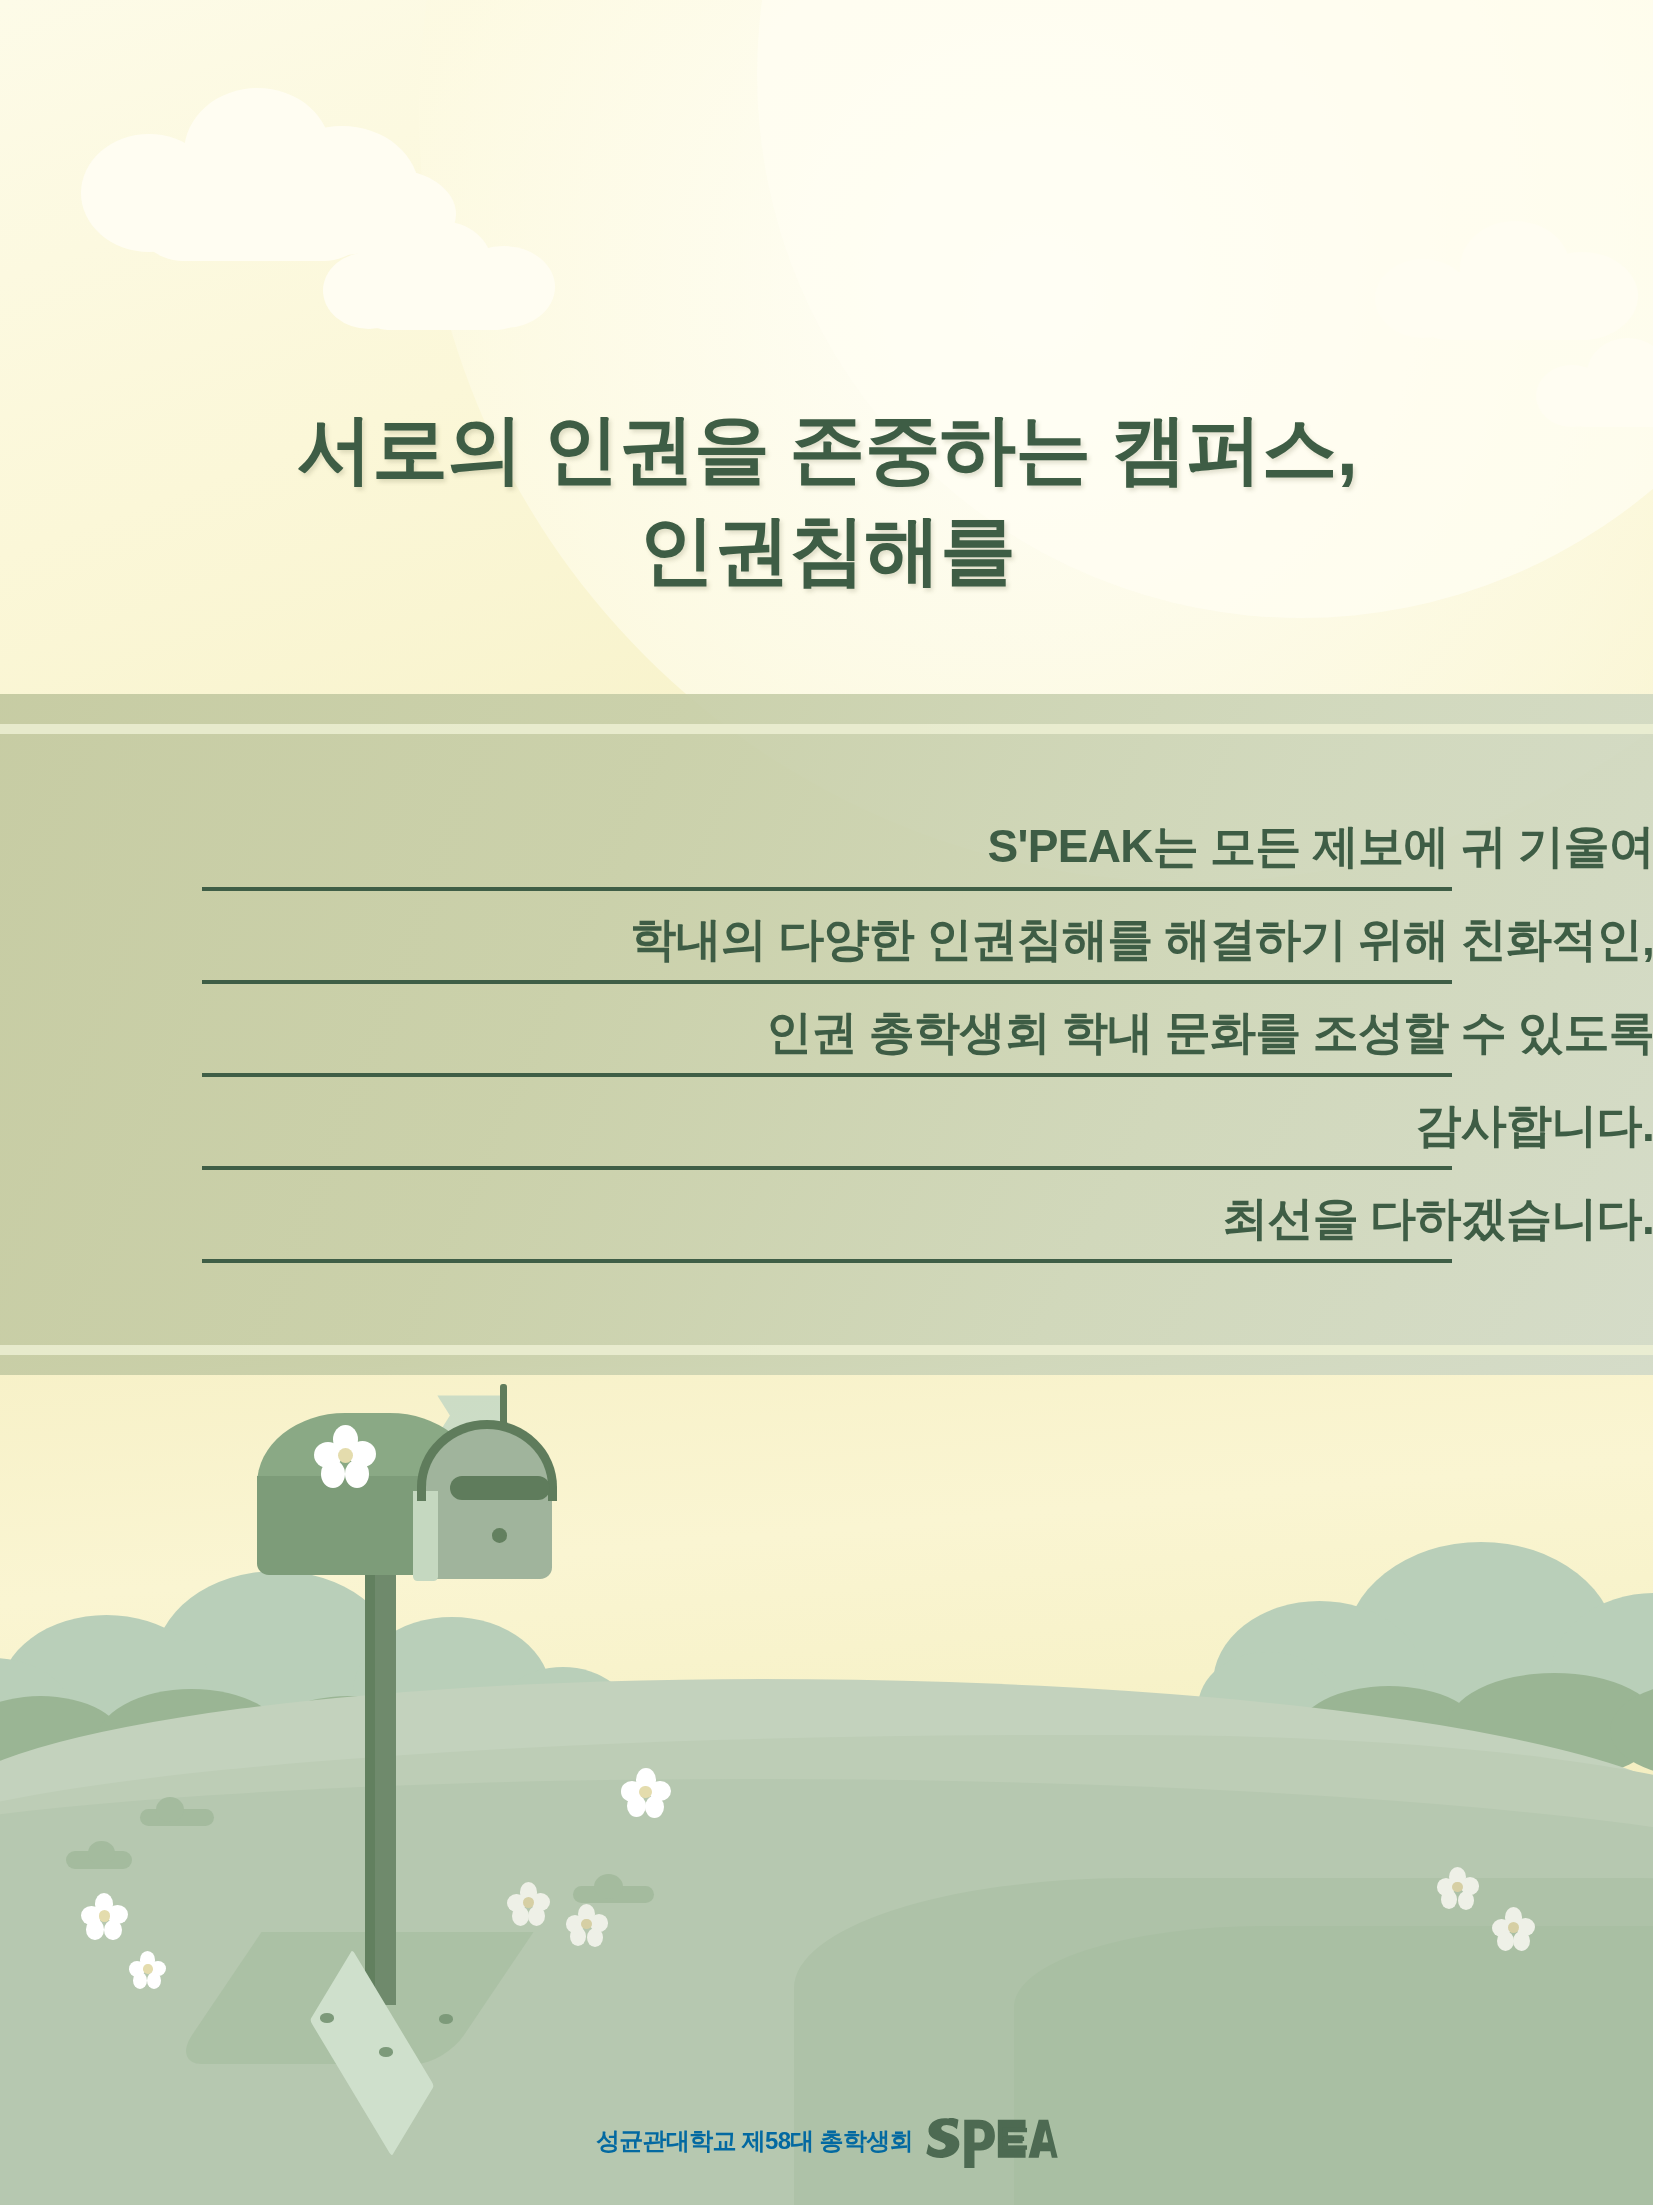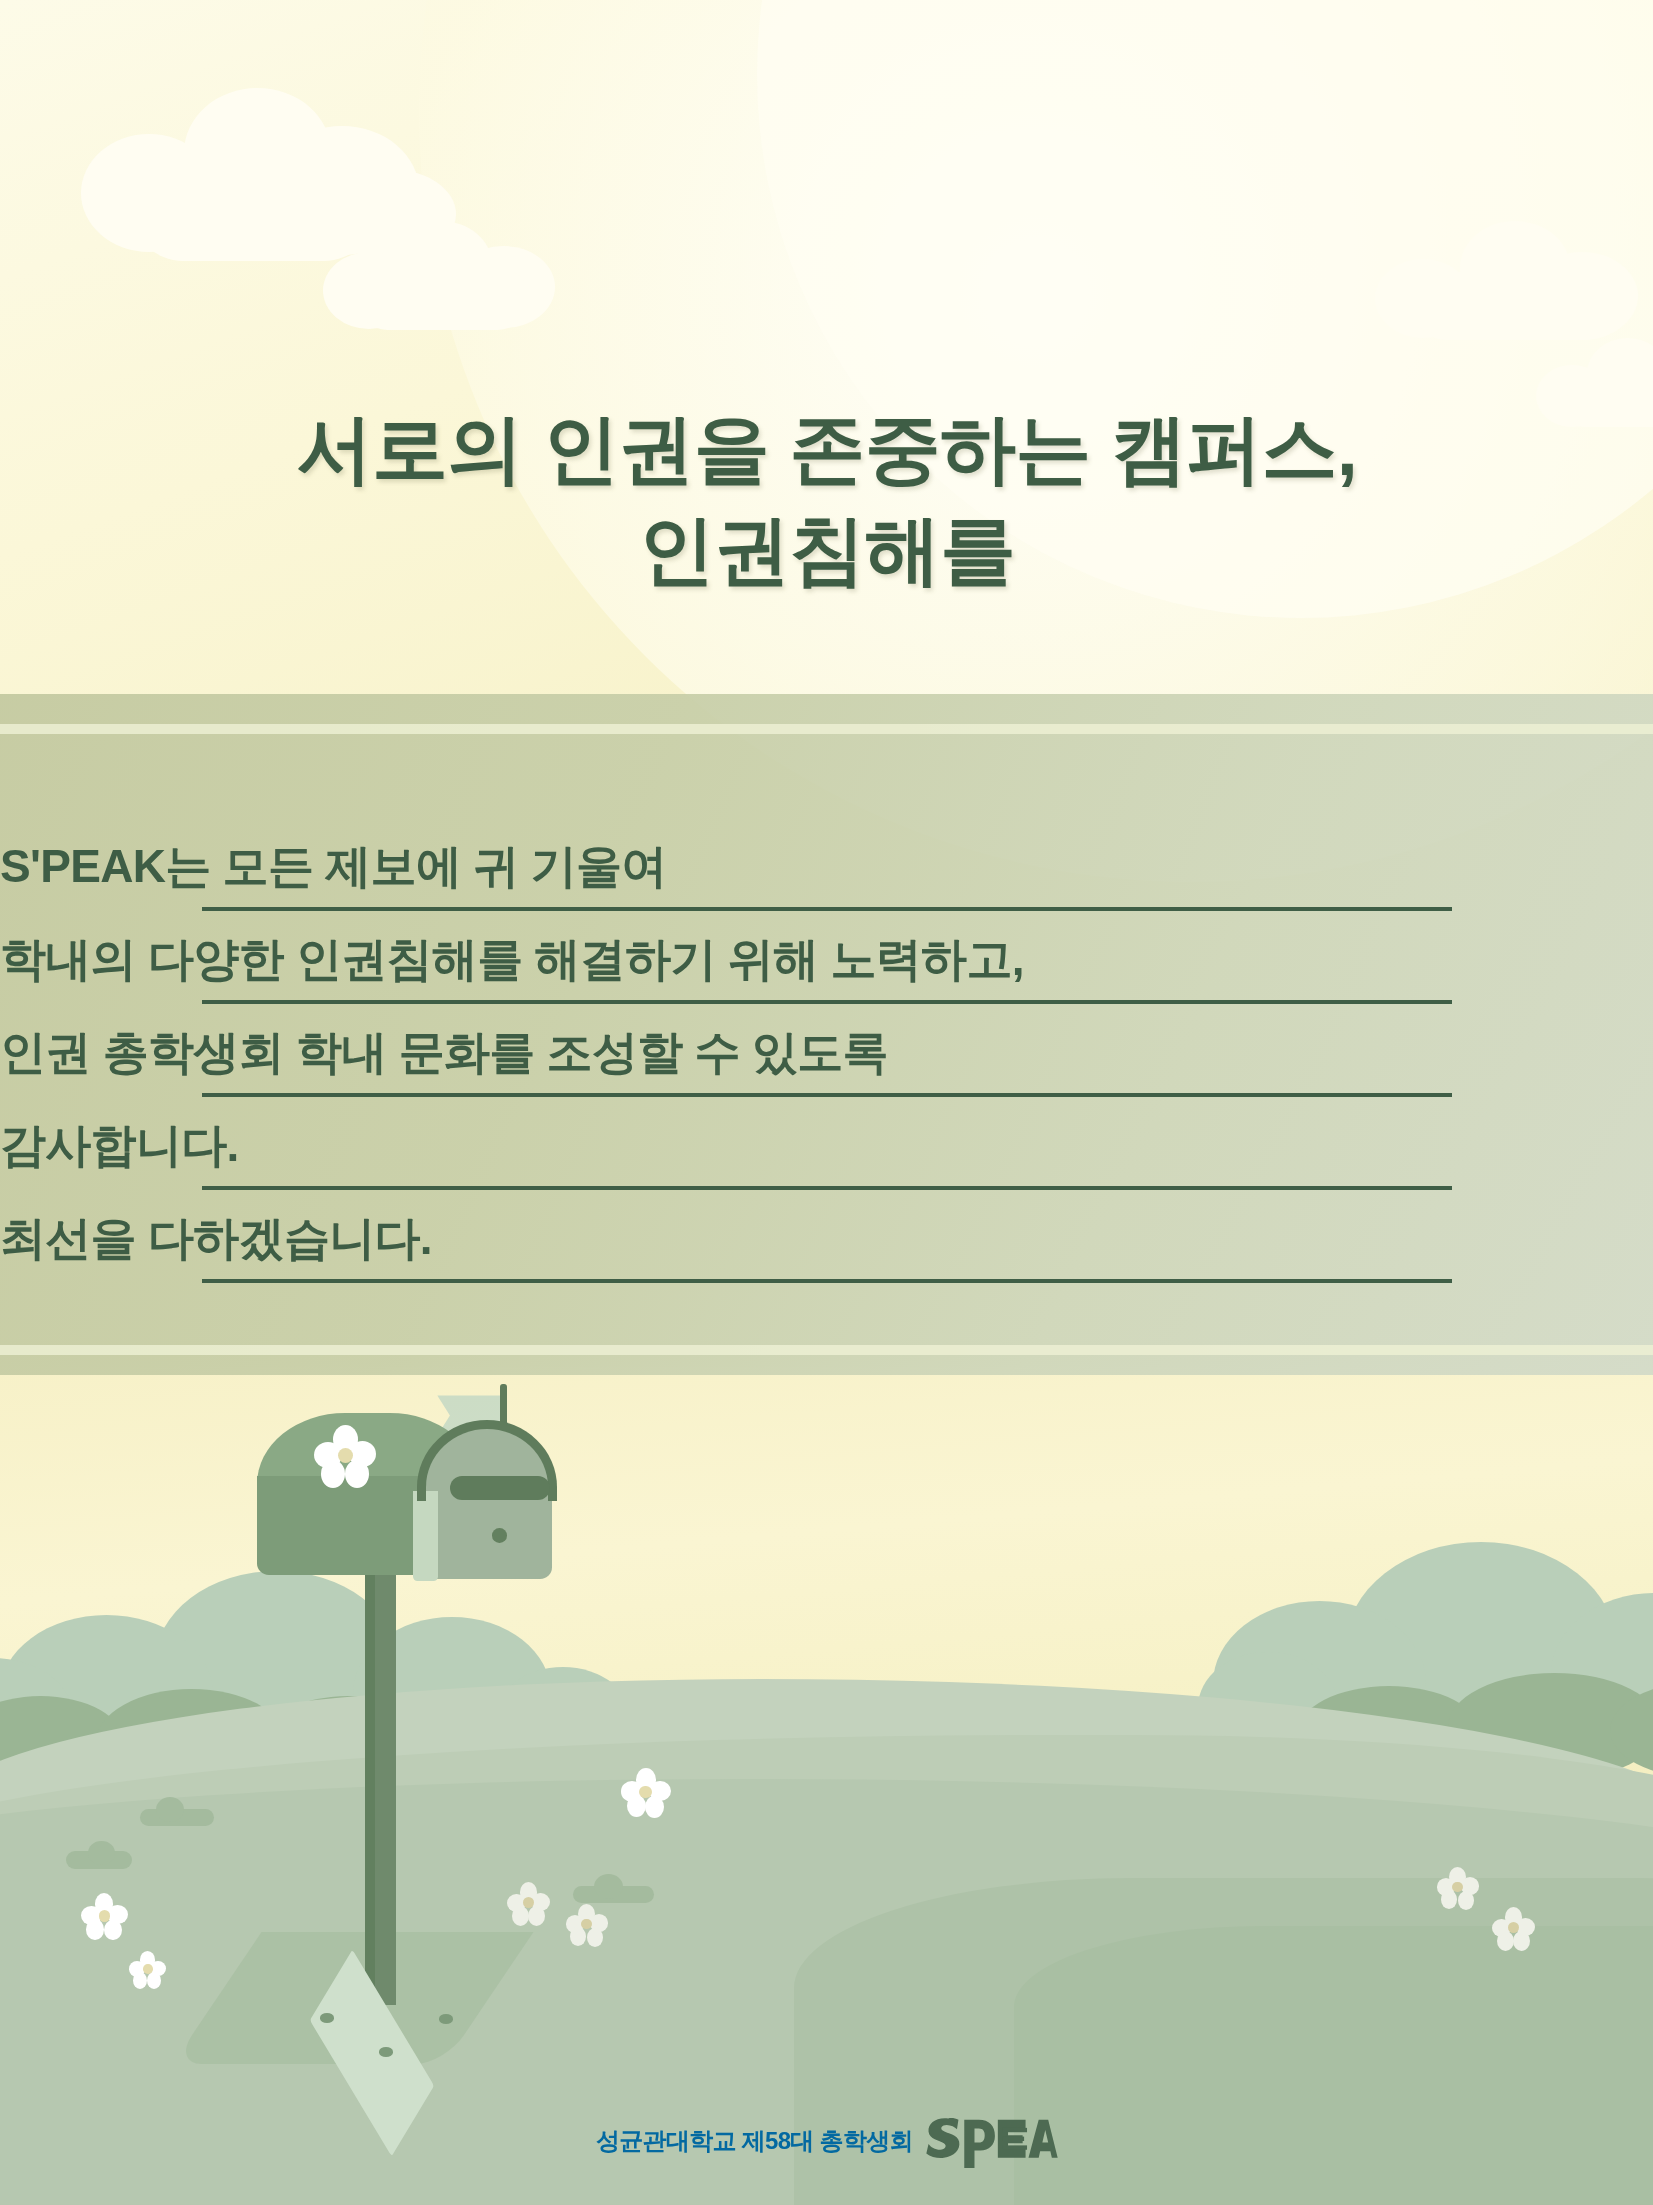--- a/index.html
+++ b/index.html
@@ -127,22 +127,22 @@
     background:linear-gradient(115deg,rgba(195,201,160,.93) 0%,rgba(199,206,168,.92) 35%,rgba(206,214,186,.92) 68%,rgba(210,218,200,.92) 100%);
   }
   .panel-stripe{
     position:absolute;left:0;width:1654px;height:10.3px;
     background:rgba(238,240,212,.82);
   }
   .panel-stripe.s-top{top:30px;}
   .panel-stripe.s-bot{top:651px;}
 
   .quote{
-    position:absolute;left:0;top:843px;width:1654px;
-    text-align:left;
+    position:absolute;left:0;top:823px;width:1654px;
+    text-align:right;
   }
   .qline{
     position:relative;
     color:#3e5d45;
     font-weight:bold;
     font-size:46px;
     line-height:1.0;
     padding-bottom:22px;
     margin-bottom:25px;
     letter-spacing:-0.7px;
@@ -398,21 +398,21 @@
     </div>
   </div>
 
   <div class="panel">
     <div class="panel-stripe s-top"></div>
     <div class="panel-stripe s-bot"></div>
   </div>
 
   <div class="quote">
     <div class="qline">S'PEAK는 모든 제보에 귀 기울여</div>
-    <div class="qline">학내의 다양한 인권침해를 해결하기 위해 노력하고,</div>
+    <div class="qline">학내의 다양한 인권침해를 해결하기 위해 친화적인,</div>
     <div class="qline">인권 총학생회 학내 문화를 조성할 수 있도록</div>
     <div class="qline">감사합니다.</div>
     <div class="qline">최선을 다하겠습니다.</div>
   </div>
 
   <div class="mailbox">
     <div class="mb-shadow"></div>
     <div class="mb-post"></div>
     <div class="mb-post-hi"></div>
 

